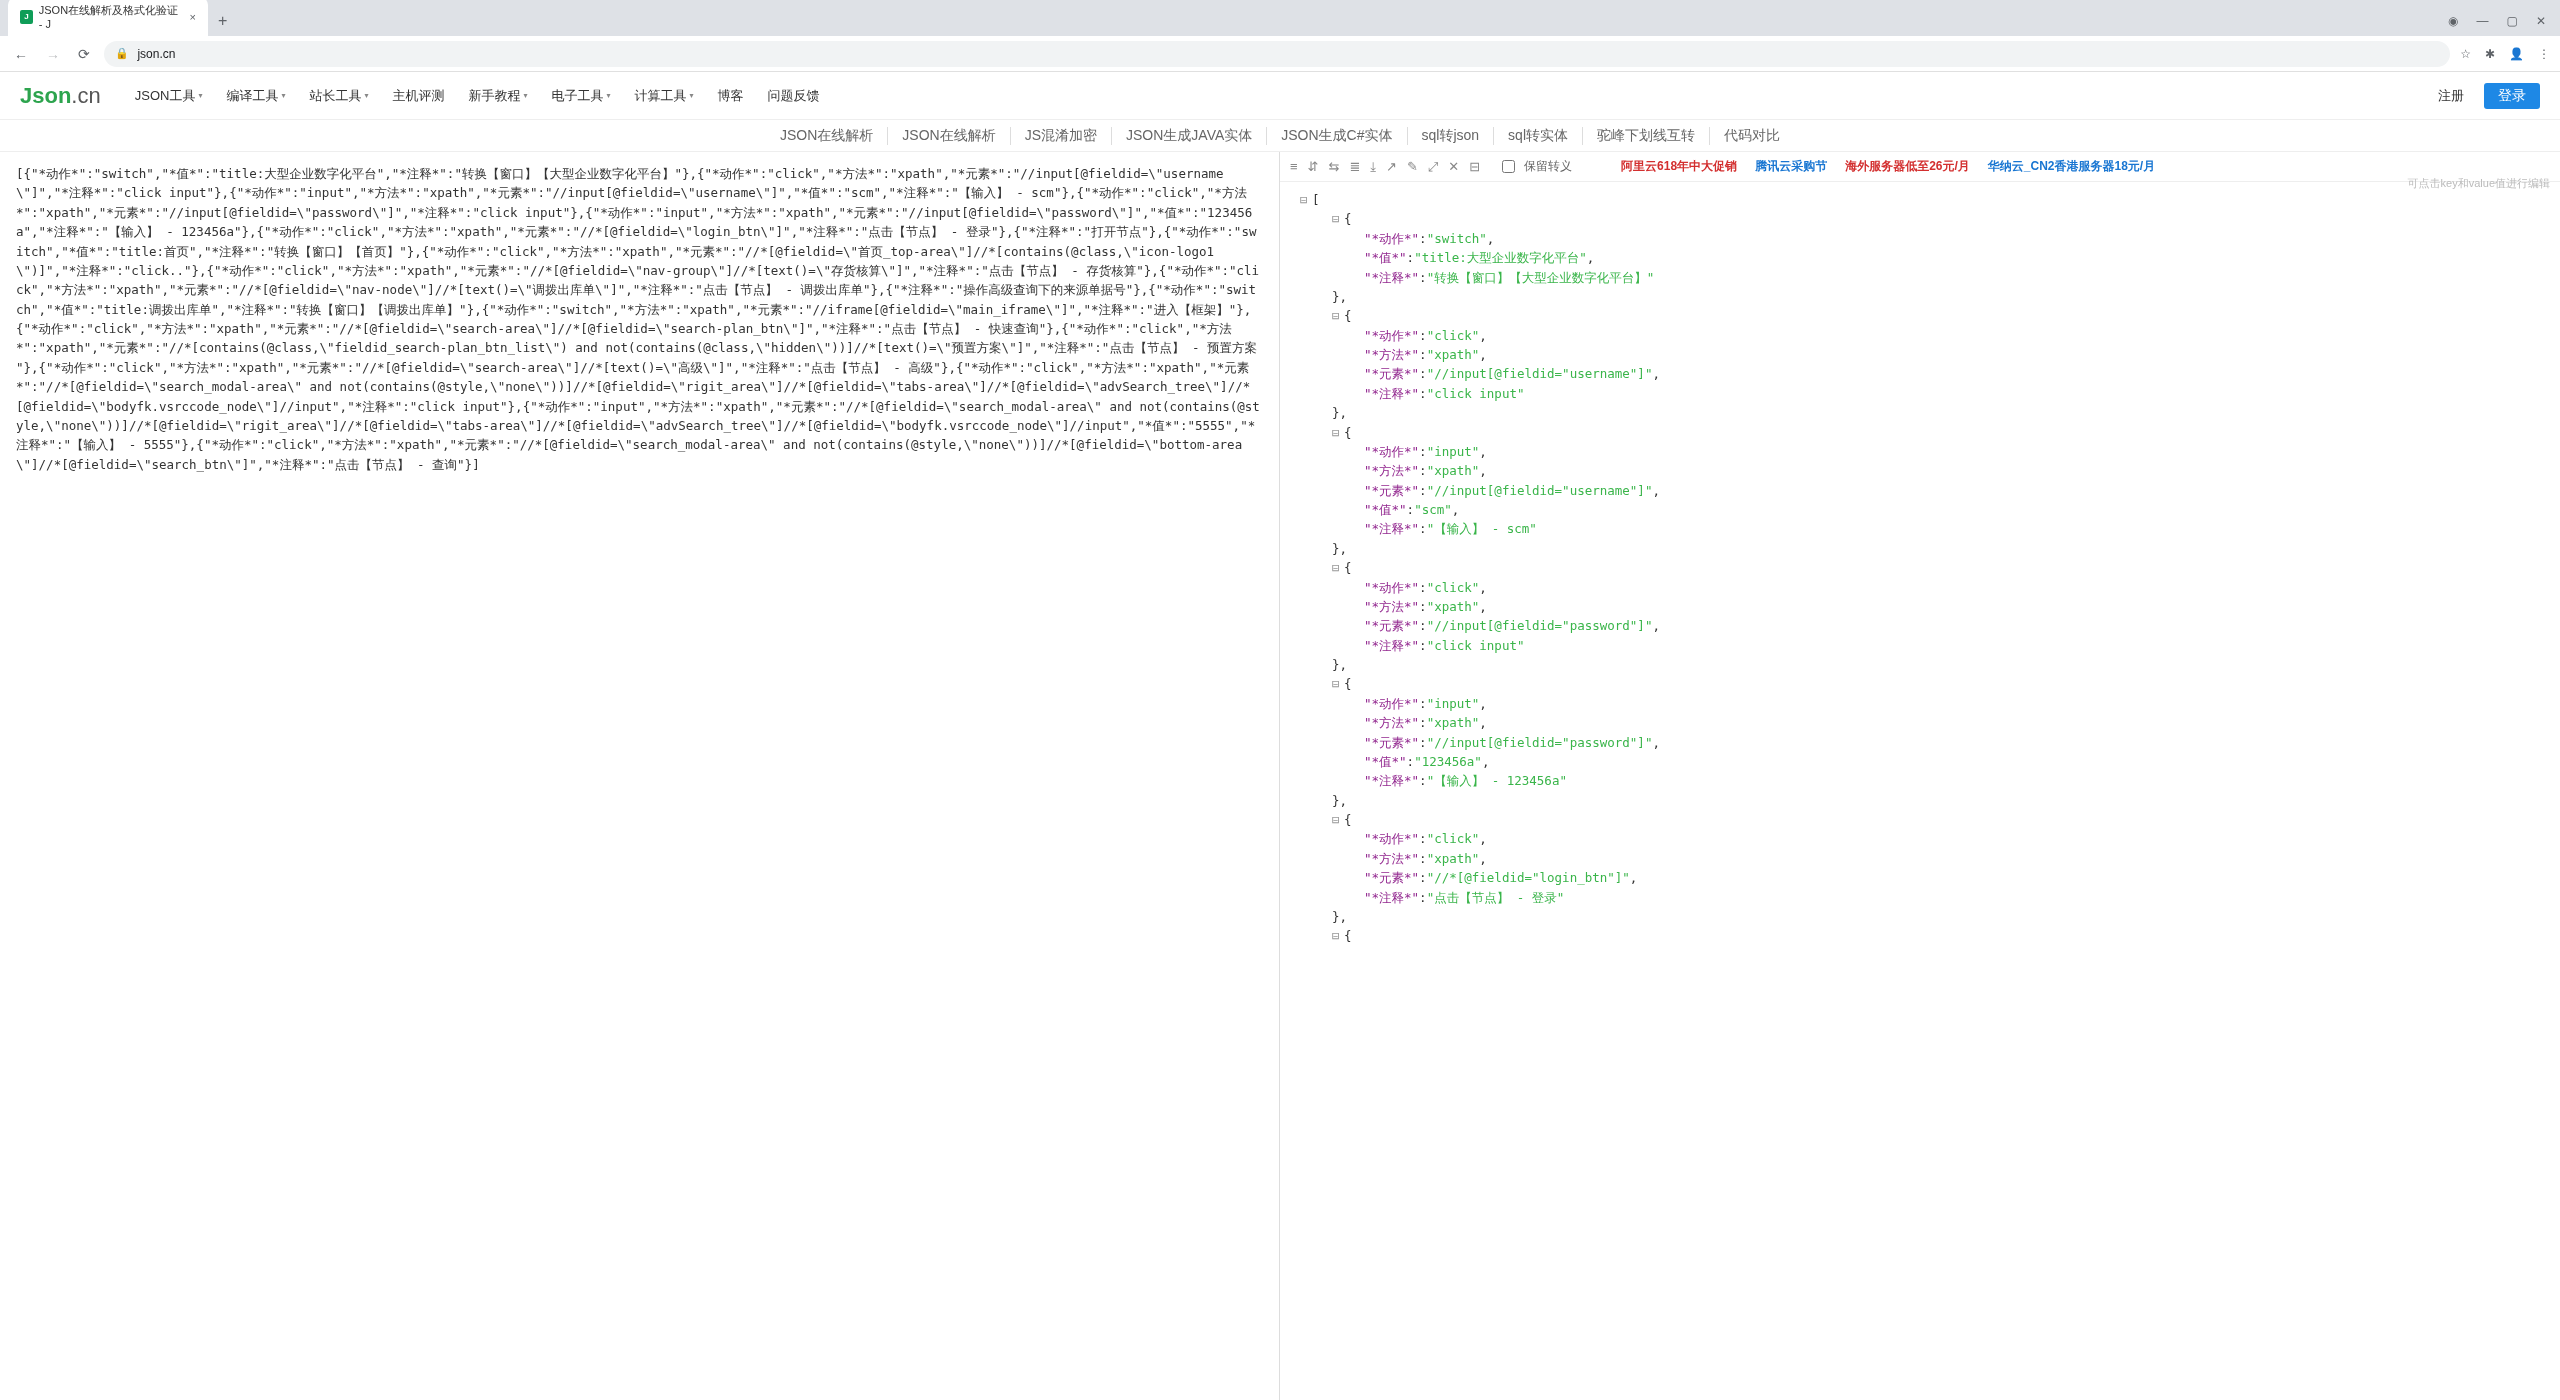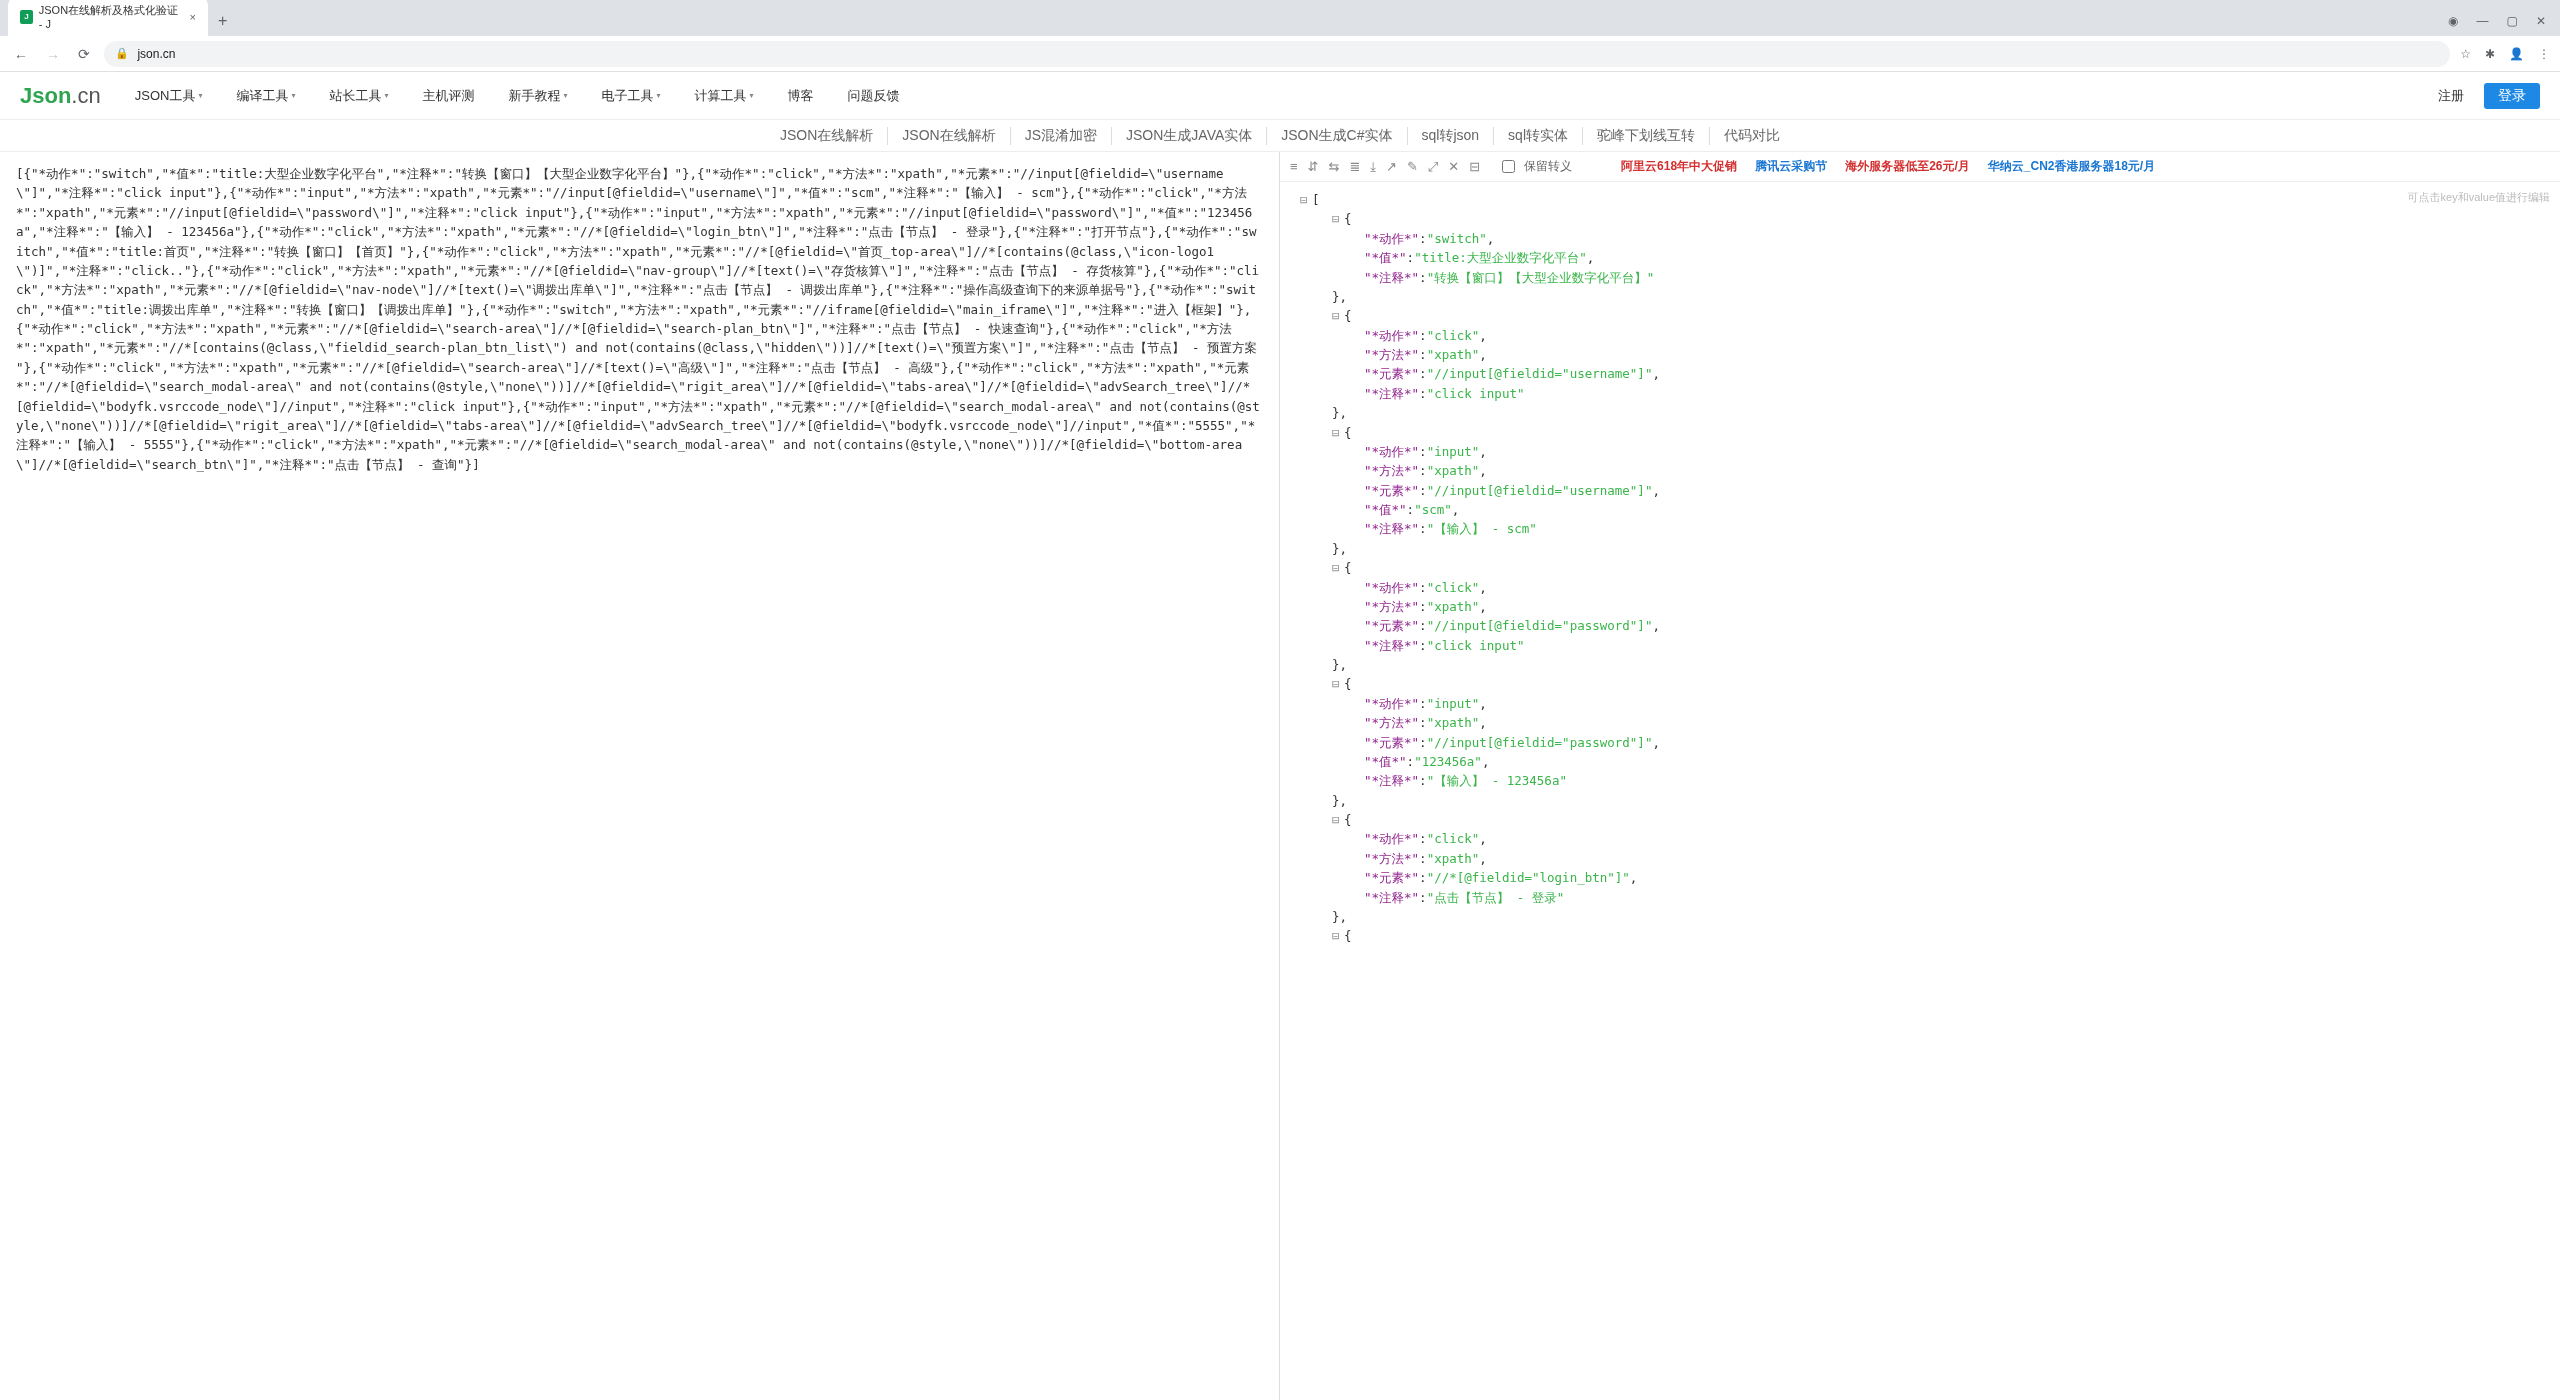--- a/index.html
+++ b/index.html
@@ -13,39 +13,39 @@
 .win-controls span { font-size:12px; }
 .addr-bar { background: #fff; height: 36px; display: flex; align-items: center; padding: 0 10px; gap: 10px; border-bottom: 1px solid #e0e0e0; }
 .addr-btn { color: #5f6368; font-size: 14px; padding: 4px; cursor: pointer; }
 .url-box { flex: 1; background: #f1f3f4; border-radius: 14px; height: 26px; display: flex; align-items: center; padding: 0 12px; gap: 8px; font-size: 12px; color: #202124; }
 .lock { color: #5f6368; font-size: 11px; }
 .addr-right { display:flex; gap:14px; align-items:center; color:#5f6368; }
 .site-header { height: 48px; display: flex; align-items: center; padding: 0 20px; border-bottom: 1px solid #eee; }
 .logo { font-size: 22px; font-weight: bold; }
 .logo .j { color: #2da44e; }
 .logo .cn { color: #555; font-weight: normal; }
-.nav { display: flex; gap: 14px; margin-left: 24px; }
+.nav { display: flex; gap: 4px; margin-left: 24px; }
 .nav-item { padding: 6px 10px; font-size: 13px; color: #333; cursor: pointer; display:flex; align-items:center; gap:3px;}
 .nav-item .caret { font-size: 8px; color: #888; }
 .header-right { margin-left: auto; display:flex; gap:10px; align-items:center;}
 .btn-reg { font-size: 13px; color:#333; padding:4px 10px;}
 .btn-login { background:#1e88e5; color:#fff; padding:4px 14px; border-radius:3px; font-size:14px;}
 .subnav { height: 32px; display:flex; align-items:center; justify-content:center; gap: 0; font-size:14px; color:#666; border-bottom:1px solid #eee;}
 .subnav-item { padding: 0 14px; border-right: 1px solid #ddd; cursor:pointer;}
 .subnav-item:last-child { border-right:none;}
 .workspace { display:flex; height: calc(100vh - 152px); }
 .left-pane { width: 50%; border-right: 1px solid #ddd; padding: 12px 16px; font-family: Consolas, monospace; font-size: 12.5px; line-height: 1.55; color: #333; overflow-y:auto; word-break: break-all; white-space: pre-wrap;}
 .right-pane { width: 50%; display:flex; flex-direction:column; position:relative;}
 .toolbar { height: 30px; border-bottom: 1px solid #eee; display:flex; align-items:center; padding: 0 10px; gap:12px; font-size:12px; color:#666;}
 .toolbar .ticon { cursor:pointer; font-size:13px; color:#888;}
 .toolbar .chk { display:flex; align-items:center; gap:9px;}
 .toolbar .ads { margin-left: 20px; display:flex; gap: 18px; padding-left: 17px;}
 .toolbar .ad { font-weight:bold; cursor:pointer;}
 .ad1{color:#d32f2f;} .ad2{color:#1976d2;} .ad3{color:#d32f2f;} .ad4{color:#1976d2;}
-.right-hint { position:absolute; right:10px; top:38px; color:#bbb; font-size:11px;}
+.right-hint { position:absolute; right:10px; top:24px; color:#bbb; font-size:11px;}
 .json-view { flex:1; padding: 8px 20px; font-family: Consolas, monospace; font-size: 12.5px; line-height: 1.55; overflow-y:auto;}
 .jv-line { white-space: pre; }
 .jv-toggle { color:#999; cursor:pointer; user-select:none; display:inline-block; width:12px;}
 .jv-brkt { color:#333; }
 .jv-key { color:#92278f; }
 .jv-colon { color:#333; }
 .jv-str { color:#3ab54a; }
 .jv-punc { color:#333; }
 .indent0{padding-left:0;} .indent1{padding-left:32px;} .indent2{padding-left:64px;}
 input[type=checkbox]{ margin:0;}

